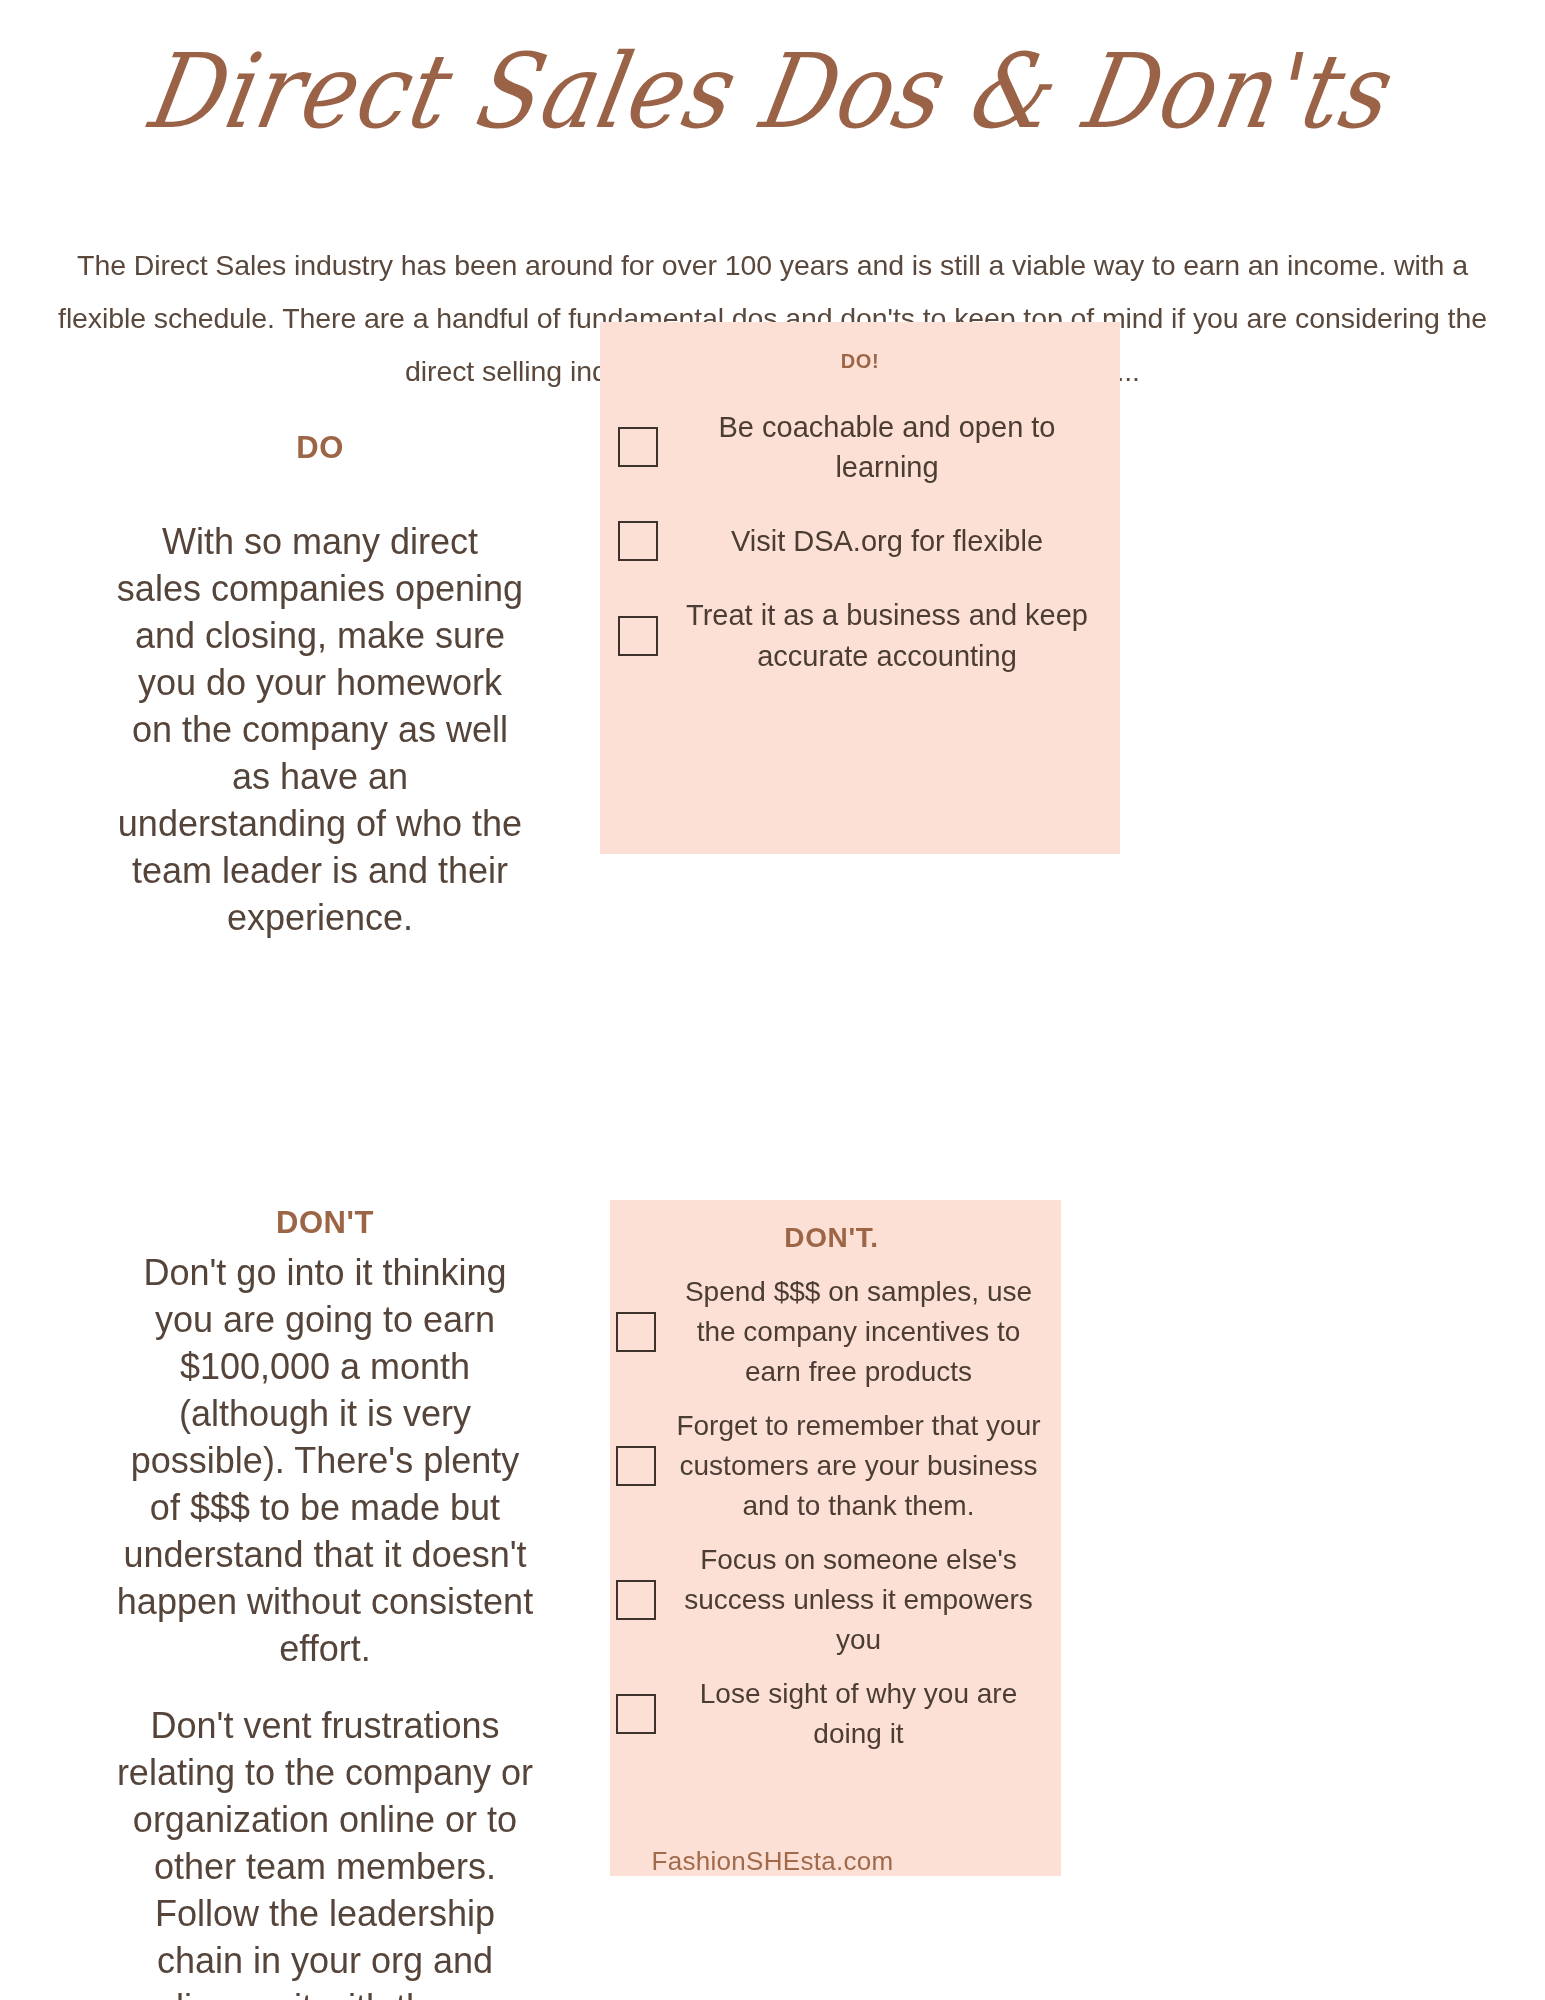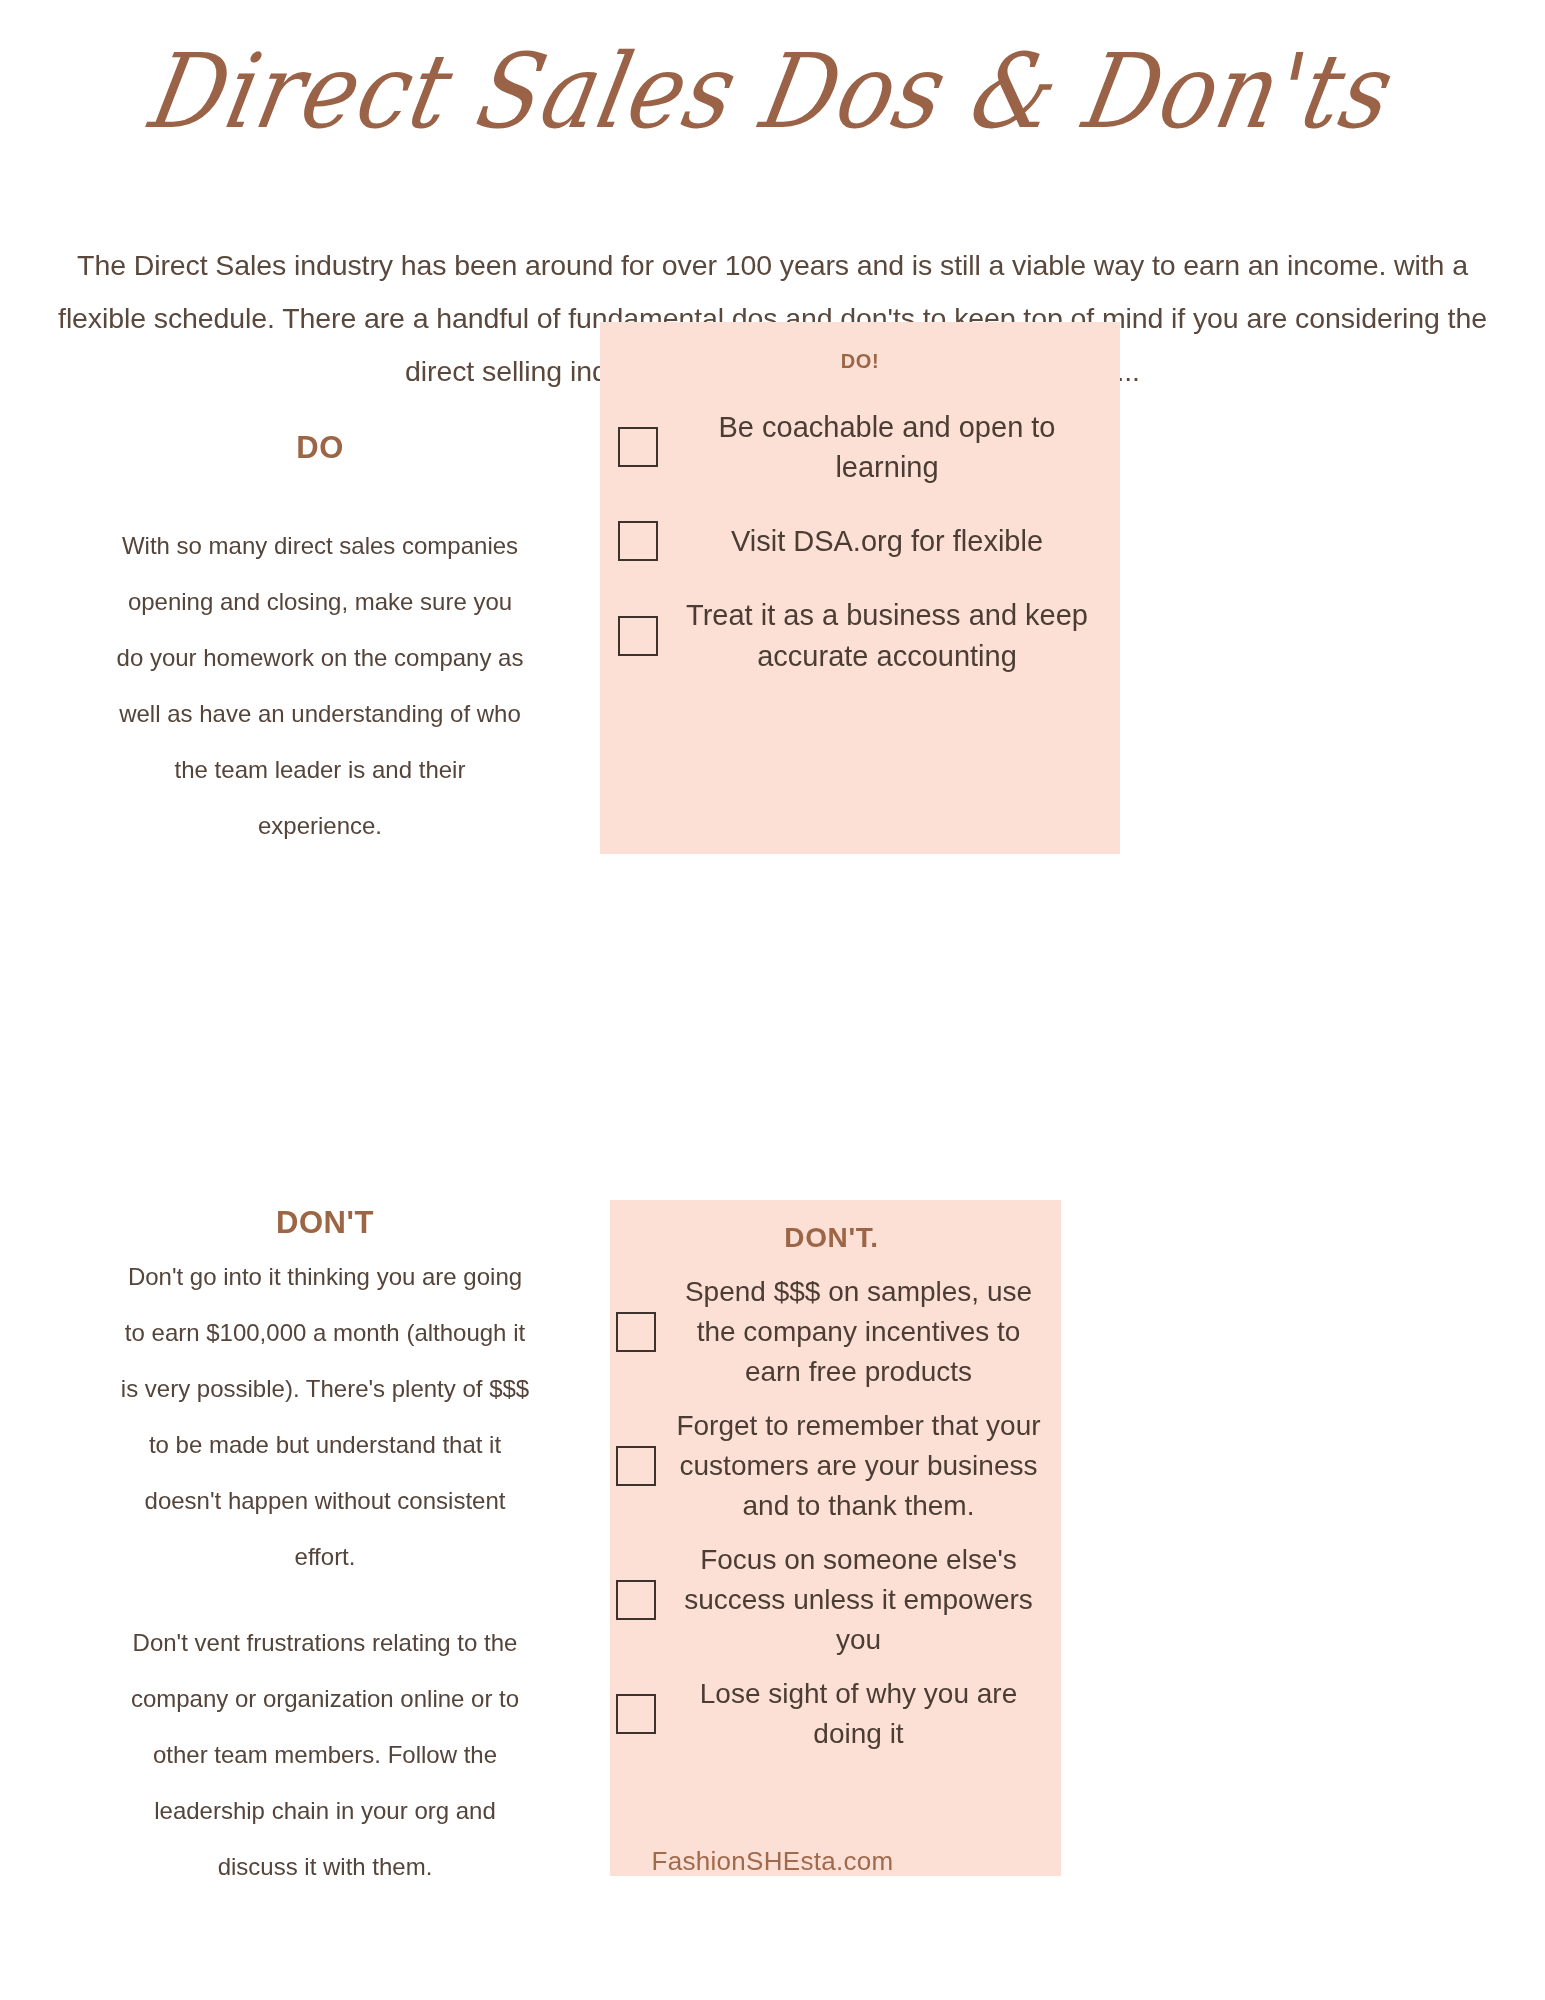--- a/index.html
+++ b/index.html
@@ -74,22 +74,22 @@
     font-family: "Liberation Sans", sans-serif;
     font-weight: bold;
     font-size: 31px;
     color: #9c6646;
     letter-spacing: 0.6px;
     margin: 0 0 52px 0;
   }
   .section-label.tight { margin-bottom: 8px; }
 
   .col-body {
-    font-size: 24px;
-    line-height: 56px;
+    font-size: 36px;
+    line-height: 47px;
     color: #55443a;
     margin: 0;
   }
   .col-body + .col-body { margin-top: 30px; }
 
   
   .pink-box {
     position: absolute;
     background: #fce0d6;
     box-sizing: border-box;

